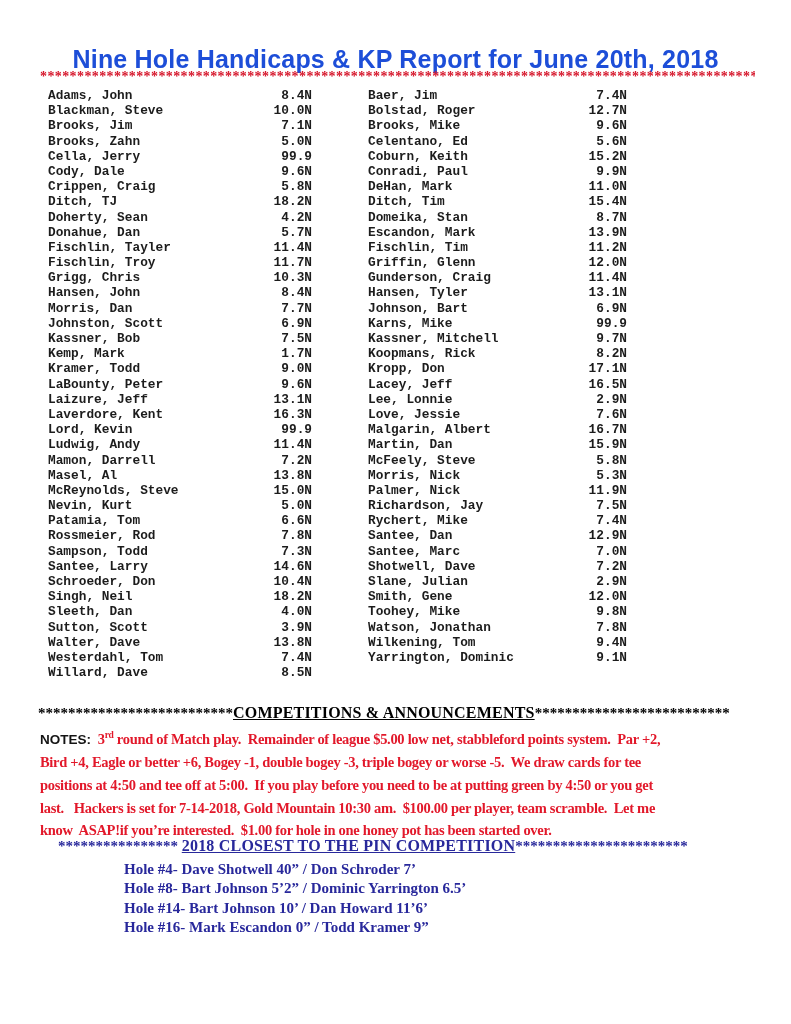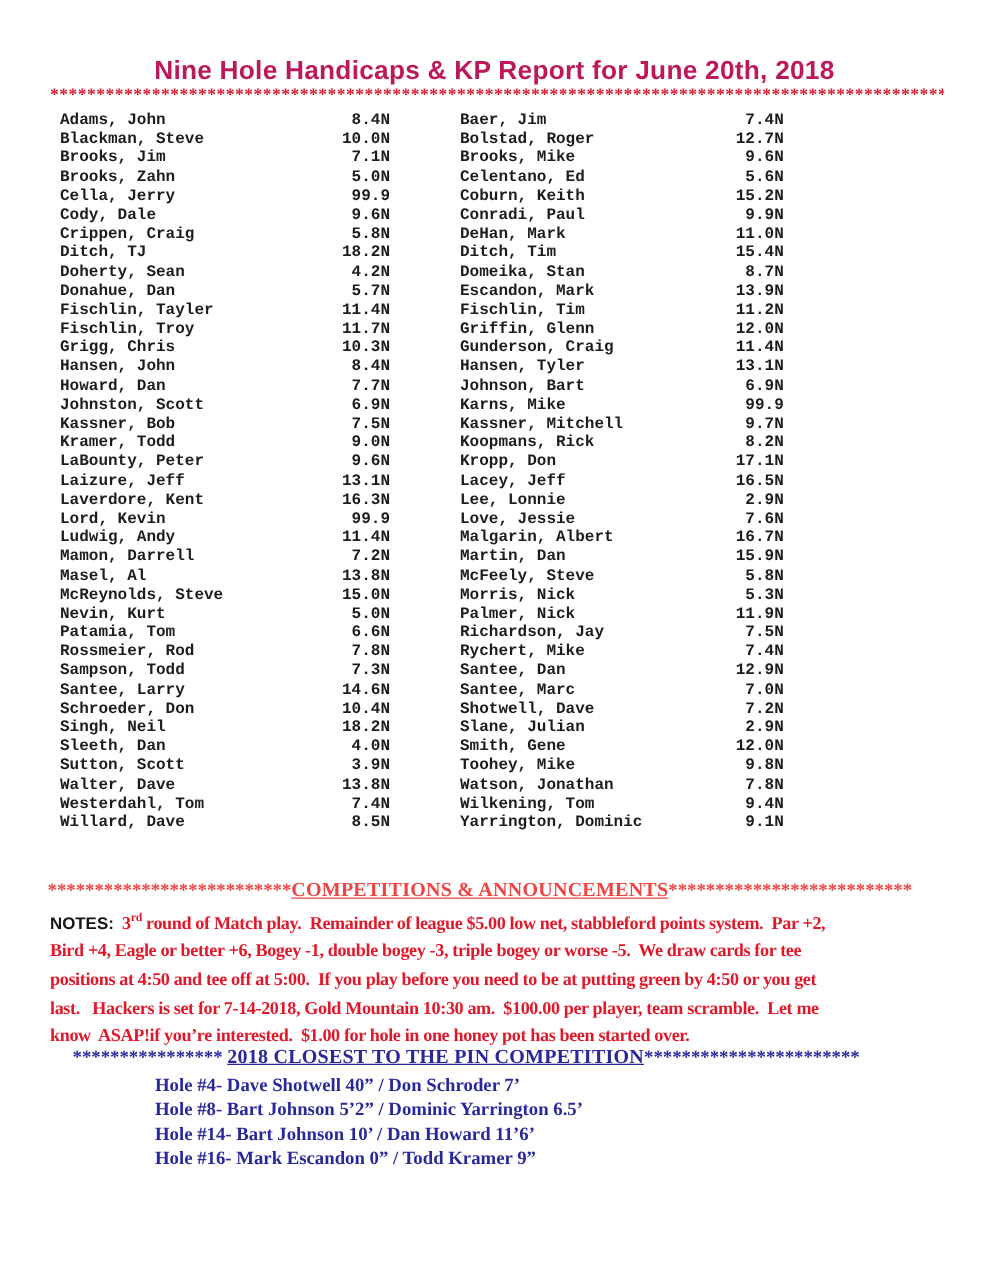--- a/index.html
+++ b/index.html
@@ -7,22 +7,22 @@
     width: 791px; height: 1024px;
     background: #ffffff;
     font-family: "Liberation Sans", sans-serif;
     position: relative;
     overflow: hidden;
   }
   .page-title {
     position: absolute; top: 45px; left: 0; width: 791px;
     text-align: center;
     font-family: "Liberation Sans", sans-serif;
-    font-weight: bold; font-size: 21px;
-    color: #be185d; letter-spacing: 0.2px;
+    font-weight: bold; font-size: 25px;
+    color: #1d4ed8; letter-spacing: 0.2px;
     white-space: nowrap;
   }
   .sep-top {
     position: absolute; top: 69px; left: 40px; width: 715px; height: 17px;
     overflow: hidden; white-space: nowrap;
     color: #d6152a;
     font-family: "Liberation Serif", serif;
     font-weight: bold; font-size: 14px; letter-spacing: 0.4px;
   }
   .roster-col {
@@ -34,21 +34,21 @@
   .roster-col.left  { left: 48px;  width: 264px; }
   .roster-col.right { left: 368px; width: 259px; }
   .roster-row {
     display: flex; justify-content: space-between;
     height: 15.2px; line-height: 15.2px;
     white-space: pre;
   }
   .comp-head {
     position: absolute; top: 704px; left: 38px; width: 722px; height: 20px;
     overflow: hidden; white-space: nowrap;
-    color: #ef4444;
+    color: #000000;
     font-family: "Liberation Serif", serif;
     font-weight: bold; font-size: 15px;
   }
   .comp-head .head-underline {
     text-decoration: underline; font-size: 16px; letter-spacing: 0.2px;
   }
   .notes {
     position: absolute; top: 724px; left: 40px; width: 730px;
     color: #e2182a;
     font-family: "Liberation Serif", serif;
@@ -154,34 +154,38 @@
       <span>Grigg, Chris</span>
       <span>10.3N</span>
     </div>
 
     <div class="roster-row">
       <span>Hansen, John</span>
       <span>8.4N</span>
     </div>
 
     <div class="roster-row">
-      <span>Howard, Dan</span>
+      <span>Morris, Dan</span>
       <span>7.7N</span>
     </div>
 
     <div class="roster-row">
       <span>Johnston, Scott</span>
       <span>6.9N</span>
     </div>
 
     <div class="roster-row">
       <span>Kassner, Bob</span>
       <span>7.5N</span>
     </div>
 
+    <div class="roster-row">
+      <span>Kemp, Mark</span>
+      <span>1.7N</span>
+    </div>
 
     <div class="roster-row">
       <span>Kramer, Todd</span>
       <span>9.0N</span>
     </div>
 
     <div class="roster-row">
       <span>LaBounty, Peter</span>
       <span>9.6N</span>
     </div>

